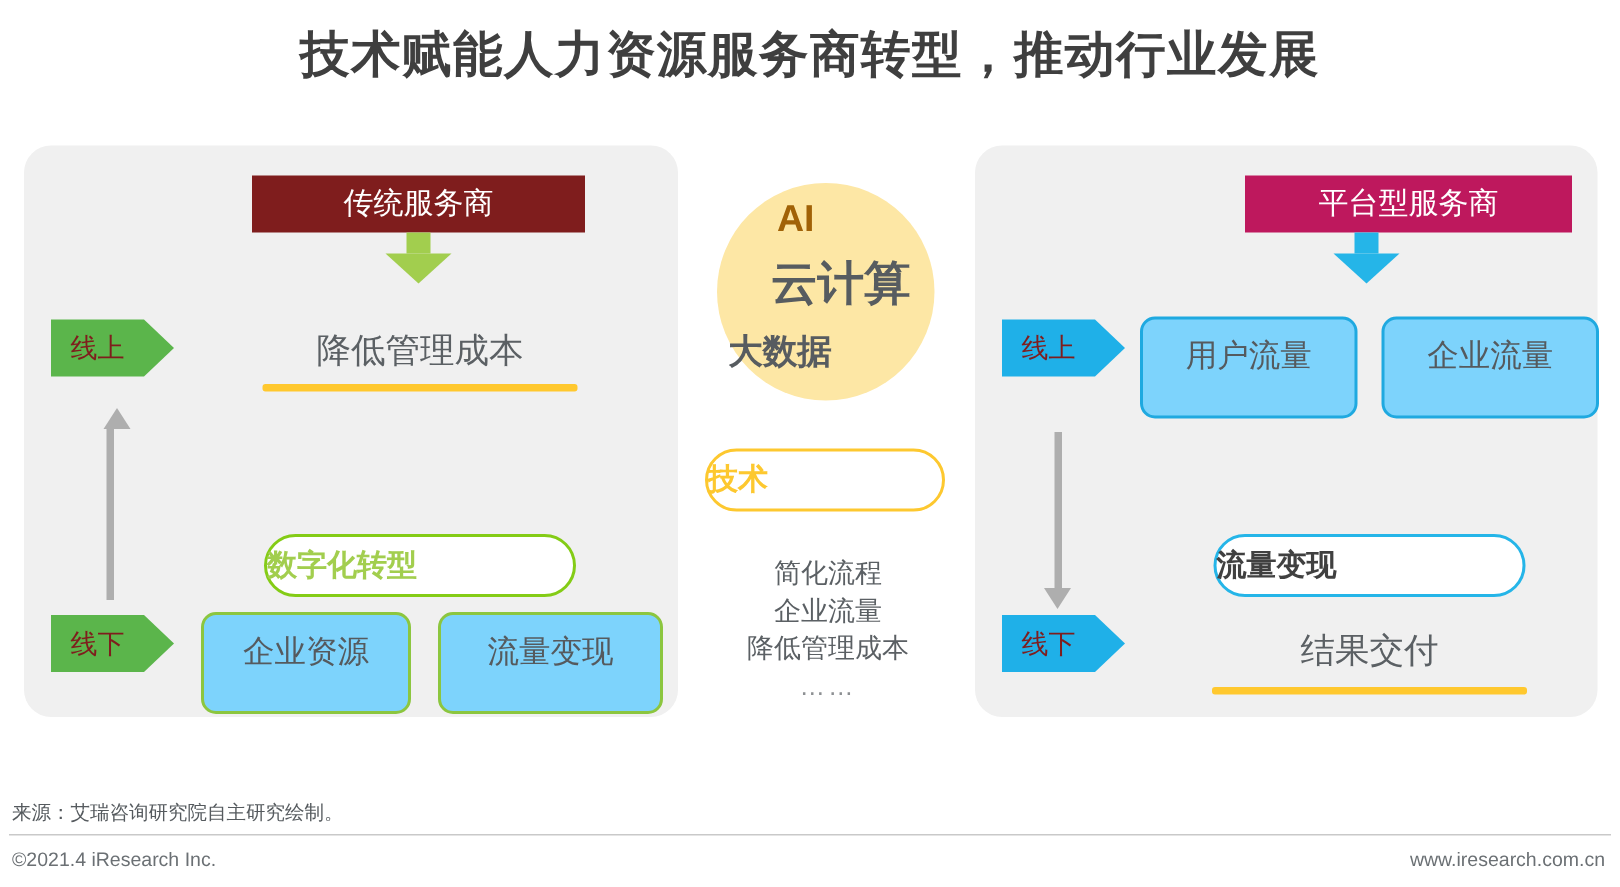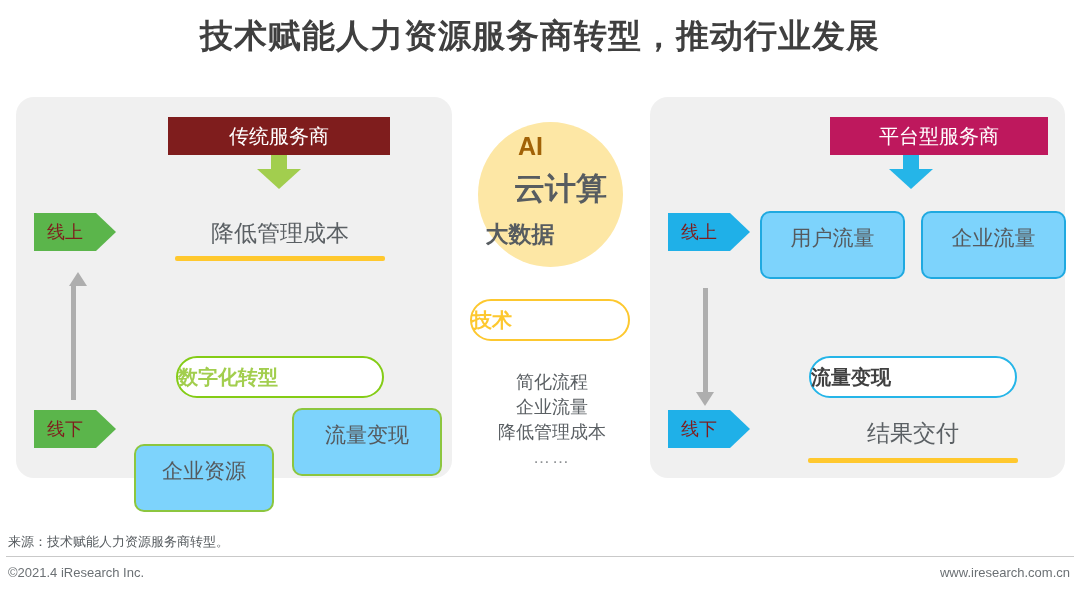--- a/index.html
+++ b/index.html
@@ -250,21 +250,21 @@
   <div class="arrow-shaft" style="left:71px; top:286px; height:114px;"></div>
 
   <div class="pill pill-green" style="left:176px; top:316px; width:208px;">数字化转型</div>
 
   <div class="chev chev-green" style="left:34px; top:410px; width:82px;">
     <div class="chev-body"></div>
     <div class="chev-point"></div>
     <span class="chev-label">线下</span>
   </div>
 
-  <div class="card" style="left:134px; top:408px; width:140px;margin-top:36px;">企业资源</div>
+  <div class="card" style="left:134px; top:408px; width:140px;">企业资源</div>
   <div class="card" style="left:292px; top:408px; width:150px;">流量变现</div>
 
   <div class="circle"></div>
   <div class="c-ai">AI</div>
   <div class="c-cloud">云计算</div>
   <div class="c-bigdata">大数据</div>
   <div class="pill pill-yellow" style="left:470px; top:259px; width:160px;">技术</div>
 
   <div class="c-benefits">
     <div>简化流程</div>
@@ -295,18 +295,18 @@
 
   <div class="chev chev-blue" style="left:668px; top:410px; width:82px;">
     <div class="chev-body"></div>
     <div class="chev-point"></div>
     <span class="chev-label">线下</span>
   </div>
 
   <div class="plain-label" style="left:800px; top:418px; width:226px;">结果交付</div>
   <div class="underline" style="left:808px; top:458px; width:210px;"></div>
 
-  <div class="source-note">来源：技术赋能人力资源服务商转型。</div>
+  <div class="source-note">来源：艾瑞咨询研究院自主研究绘制。</div>
   <div class="footer-rule"></div>
   <div class="copyright">©2021.4 iResearch Inc.</div>
   <div class="weburl">www.iresearch.com.cn</div>
 
 </div>
 
 </body></html>

